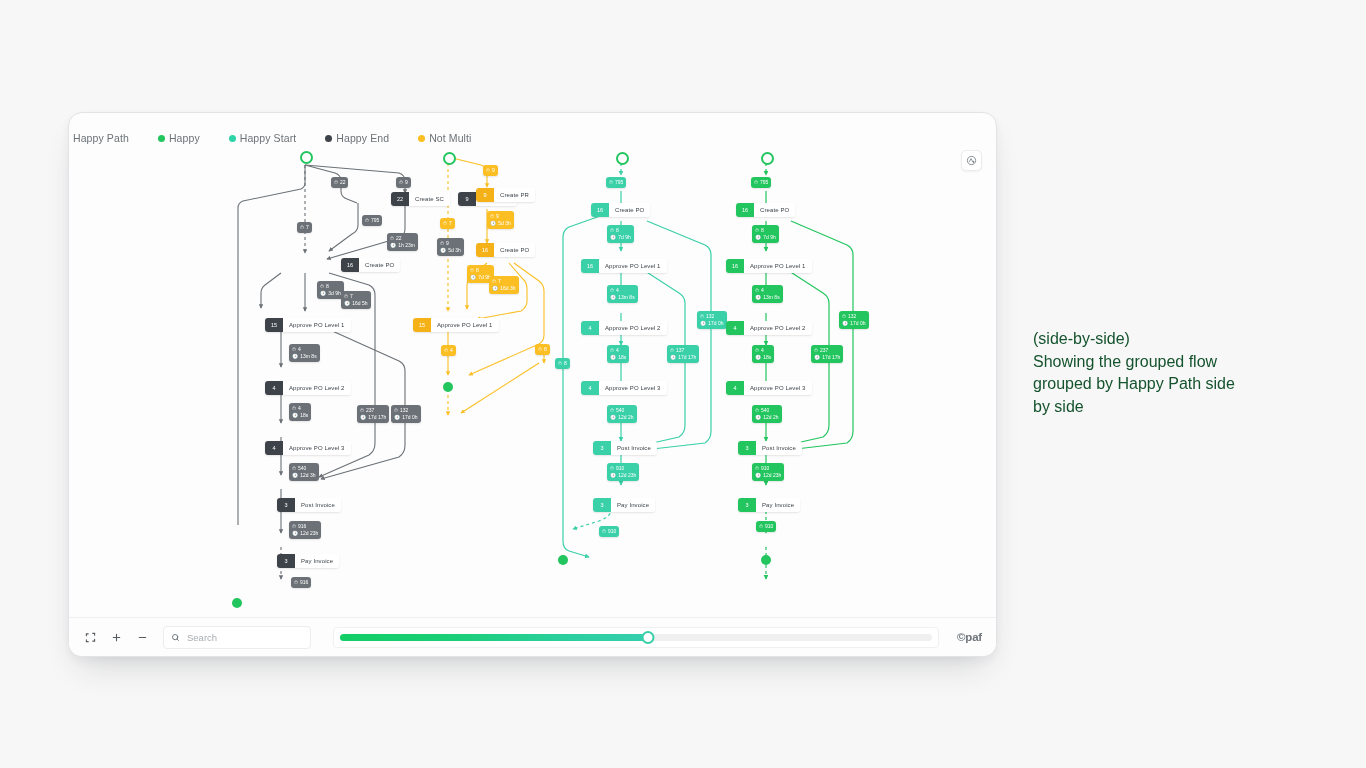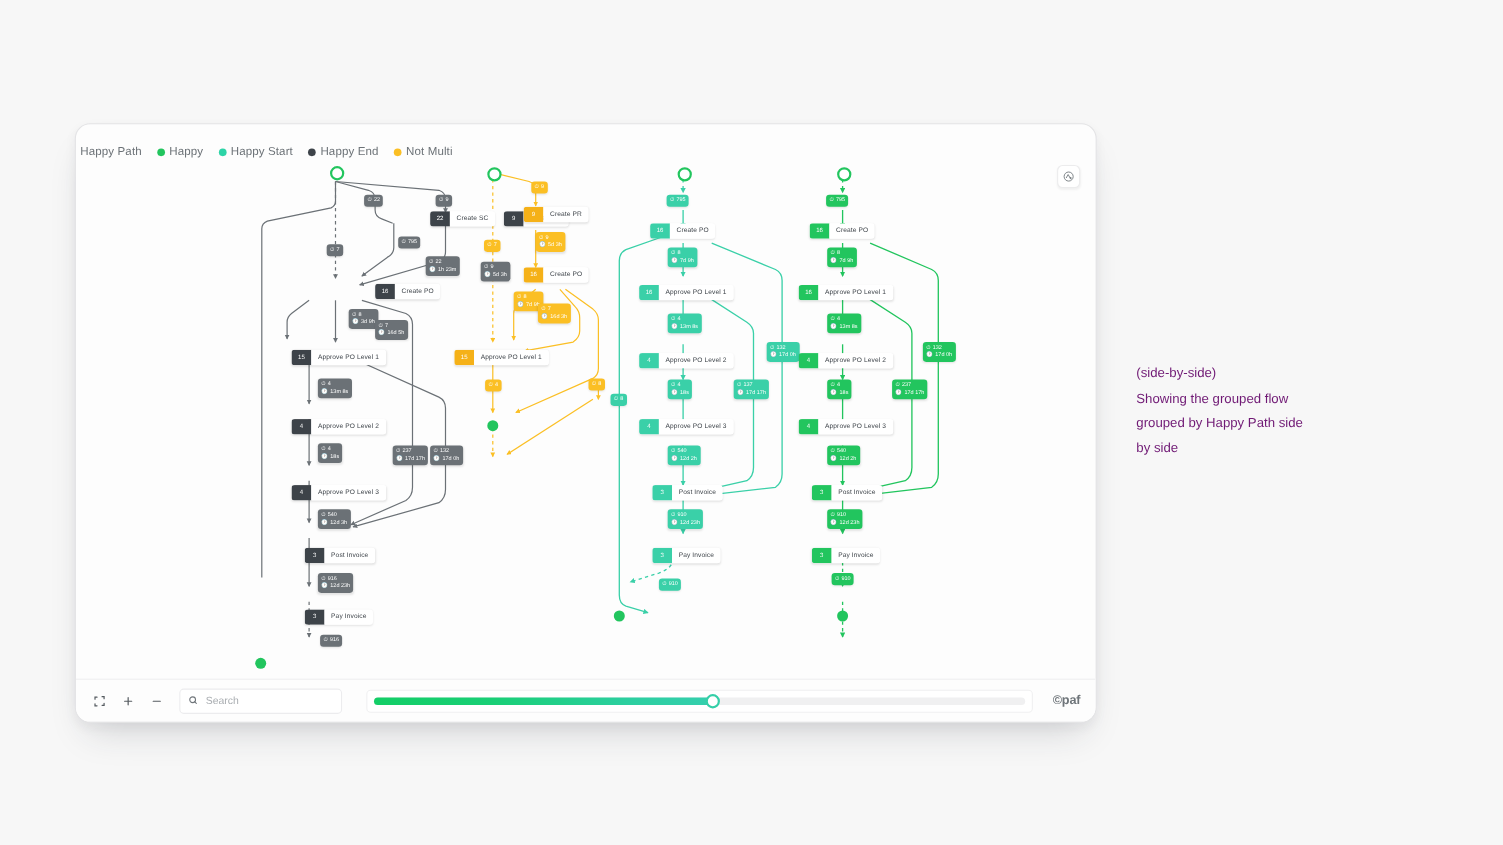--- a/index.html
+++ b/index.html
@@ -13,21 +13,21 @@
   #card{
     position:absolute;left:68px;top:112px;width:927px;height:543px;
     background:#fdfdfd;border:1px solid #e3e3e5;border-radius:14px;
     box-shadow:0 18px 34px -12px rgba(40,45,55,.18),0 4px 10px rgba(40,45,55,.05);
     overflow:hidden;
   }
   #canvas{position:absolute;left:0;top:0;width:927px;height:504px;overflow:hidden;}
 
   
   #legend{
-    position:absolute;left:4px;top:19px;display:flex;align-items:center;gap:14px;
+    position:absolute;left:4px;top:19px;display:flex;align-items:center;gap:29px;
     font-size:10.5px;color:#6c7277;white-space:nowrap;z-index:6;letter-spacing:.1px;
   }
   #legend .lg{display:flex;align-items:center;gap:4px;}
   #legend .dot{width:7px;height:7px;border-radius:50%;display:inline-block;}
 
   
   #fitbtn{
     position:absolute;right:14px;top:37px;width:19px;height:19px;border-radius:5px;
     background:#fff;border:1px solid #ececed;display:flex;align-items:center;
     justify-content:center;z-index:6;box-shadow:0 1px 2px rgba(0,0,0,.05);
@@ -53,21 +53,21 @@
   #track{position:relative;width:100%;height:7px;background:#f0f0f1;border-radius:4px;}
   #fill{position:absolute;left:0;top:0;height:7px;border-radius:4px;
     background:linear-gradient(90deg,#13ce66 0%,#19cf76 35%,#2ccfa0 75%,#35cfae 100%);}
   #knob{position:absolute;width:9px;height:9px;border-radius:50%;background:#fff;
     border:2px solid #35cfa8;top:-3px;transform:translateX(-50%);}
   #brand{font-size:11.5px;font-weight:bold;color:#6f757a;letter-spacing:-.2px;padding-right:2px;}
 
   
   #panel{position:absolute;left:1033px;top:302px;width:270px;}
   #panel h1{margin:0;font-size:27px;line-height:33px;font-weight:bold;color:#3b4046;letter-spacing:-.3px;}
-  #panel p{margin:26px 0 0;font-size:12px;line-height:22.5px;color:#701a75;}
+  #panel p{margin:26px 0 0;font-size:16px;line-height:22.5px;color:#14532d;}
 
   
   .node{position:absolute;display:flex;align-items:stretch;height:14px;
     border-radius:3px;overflow:hidden;box-shadow:0 1px 2px rgba(0,0,0,.10);
     font-size:6px;white-space:nowrap;}
   .node .cnt{display:flex;align-items:center;justify-content:center;
     min-width:12px;padding:0 3px;color:#fff;font-size:5.5px;}
   .node .lbl{display:flex;align-items:center;padding:0 6px;background:#fff;color:#3d4349;
     font-size:6px;letter-spacing:.1px;}
   .edgelbl{position:absolute;border-radius:3px;padding:2px 3px;font-size:5px;line-height:7px;

